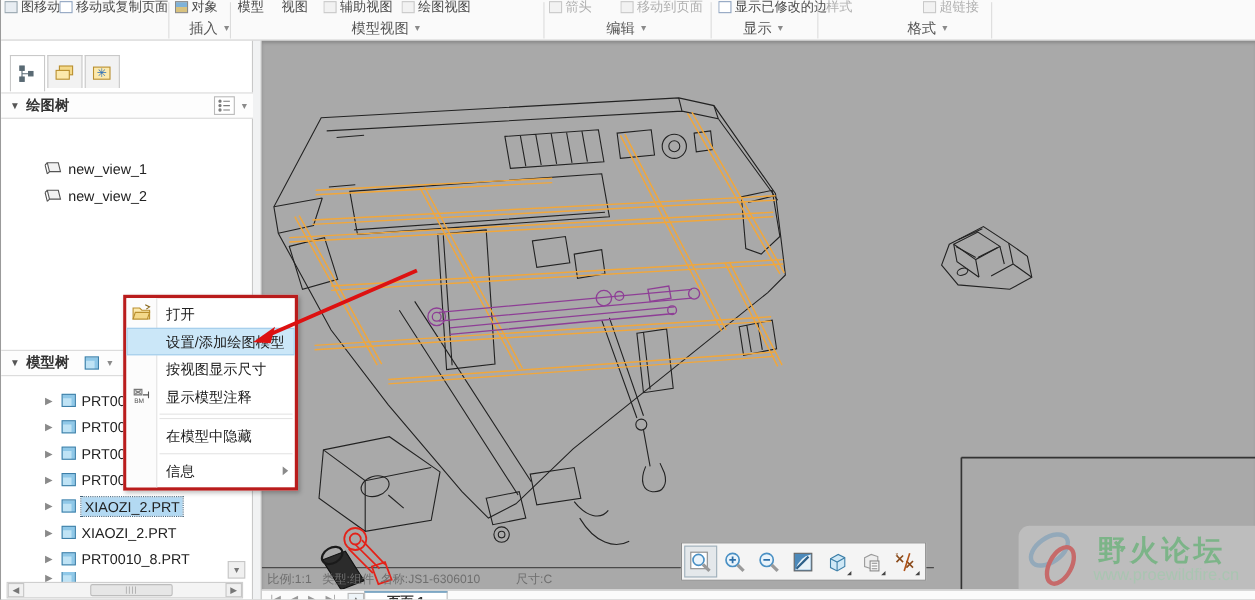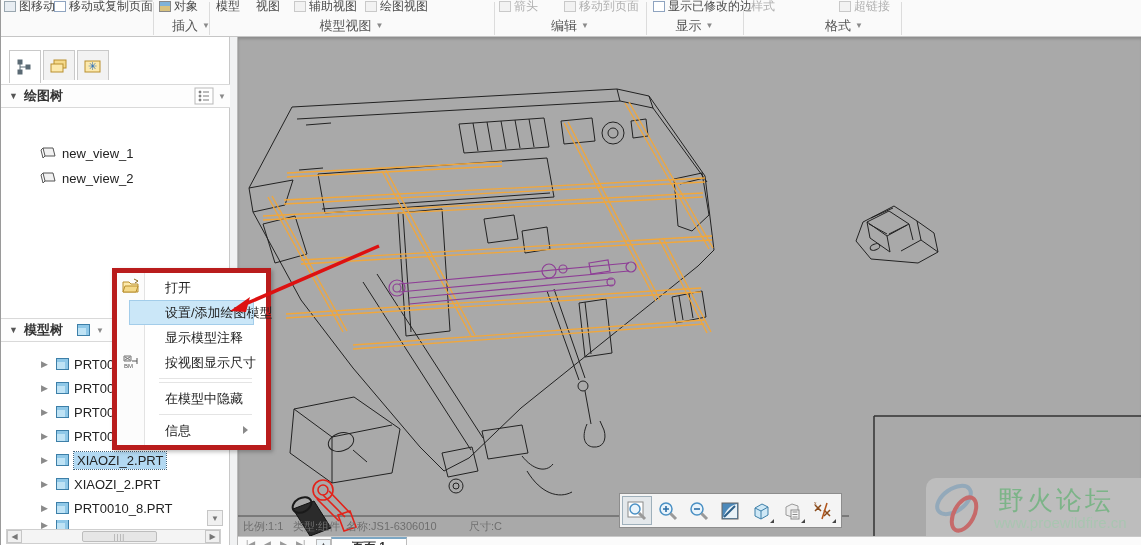--- a/index.html
+++ b/index.html
@@ -40,25 +40,25 @@
   #sheetfooter span { position:absolute; font-size:11px; color:#6e6e6e; top:519px; white-space:nowrap; }
 
   
   #vtoolbar { position:absolute; left:618px; top:493px; width:223px; height:35px; background:#f4f4f4; border:1px solid #8d8d8d; display:flex; align-items:center; padding:2px; gap:1px; }
   .vbtn { width:30px; height:29px; background:#f4f4f4; border:1px solid #f4f4f4; position:relative; display:flex; align-items:center; justify-content:center; }
   .vbtn.pressed { background:#e4e8eb; border:1px solid #9fb0bb; }
   .vbtn .corner { position:absolute; right:1px; bottom:1px; width:0; height:0; border-left:4px solid transparent; border-bottom:4px solid #444; }
 
   
   #watermark { position:absolute; left:925px; top:478px; width:216px; height:59px; background:#bdbdbd; border-radius:10px 0 0 0; }
-  #watermark .t1 { position:absolute; left:72px; top:5px; font-size:26px; font-weight:normal; color:#7cb488; letter-spacing:3px; }
+  #watermark .t1 { position:absolute; left:72px; top:5px; font-size:26px; font-weight:bold; color:#7cb488; letter-spacing:3px; }
   #watermark .t2 { position:absolute; left:68px; top:36px; font-size:15px; color:#a9c5b1; }
 
   
-  #menu { position:absolute; left:111px; top:268px; width:159px; background:#fff; border:5px solid #b91c1c; box-shadow:2px 2px 4px rgba(0,0,0,.25); z-index:30; padding:2px 12px; }
+  #menu { position:absolute; left:111px; top:268px; width:159px; background:#fff; border:3px solid #b91c1c; box-shadow:2px 2px 4px rgba(0,0,0,.25); z-index:30; padding:2px 0; }
   #menu .gutter { position:absolute; left:0; top:0; bottom:0; width:28px; border-right:1px solid #e3e3e3; background:#fcfcfc; }
   .mitem { position:relative; height:25px; line-height:25px; padding-left:36px; font-size:13px; color:#222; white-space:nowrap; }
   .mitem.hl { background:#cbe7f8; outline:1px solid #a3cdea; outline-offset:-1px; }
   .mitem .sub { position:absolute; right:6px; top:8px; width:0; height:0; border-top:4px solid transparent; border-bottom:4px solid transparent; border-left:5px solid #8a8a8a; }
   .msep { height:1px; background:#e4e4e4; margin:3px 2px 3px 30px; }
   .gico { position:absolute; left:5px; width:18px; height:16px; }
 
   
   #pagebar { position:absolute; left:237px; top:536px; width:904px; height:9px; background:#fbfbfb; border-top:1px solid #c9c9c9; overflow:hidden; }
   .nav { position:absolute; top:2px; font-size:9px; color:#9a9a9a; }
@@ -425,22 +425,22 @@
     </svg>
   <svg class="gico" style="top:80px" viewBox="0 0 18 16">
       <path d="M2,3 L9,3 L9,8 L2,8 Z" fill="#e8e8e8" stroke="#777"></path>
       <path d="M3,4 L8,7 M8,4 L3,7" stroke="#777"></path>
       <path d="M10,8 L15,8 M15,5 L15,11" stroke="#555"></path>
       <text x="2" y="15" font-size="6" fill="#555">BM</text>
     </svg>
 
   <div class="mitem"><span>打开</span></div>
   <div class="mitem hl"><span>设置/添加绘图模型</span></div>
+  <div class="mitem"><span>按视图显示尺寸</span></div>
   <div class="mitem"><span>显示模型注释</span></div>
-  <div class="mitem"><span>按视图显示尺寸</span></div>
   <div class="msep"></div>
   <div class="msep"></div>
   <div class="mitem"><span>在模型中隐藏</span></div>
   <div class="msep"></div>
   <div class="mitem"><span>信息</span><span class="sub"></span></div>
 </div>
 
 <div id="pagebar">
   <span class="nav" style="left:8px">|◀</span>
   <span class="nav" style="left:26px">◀</span>

